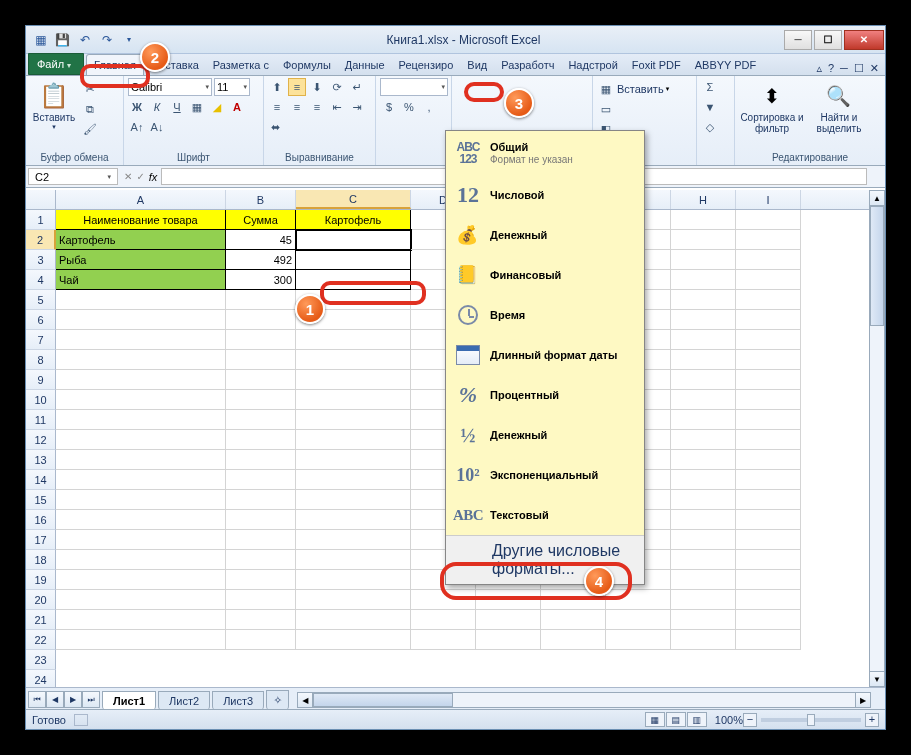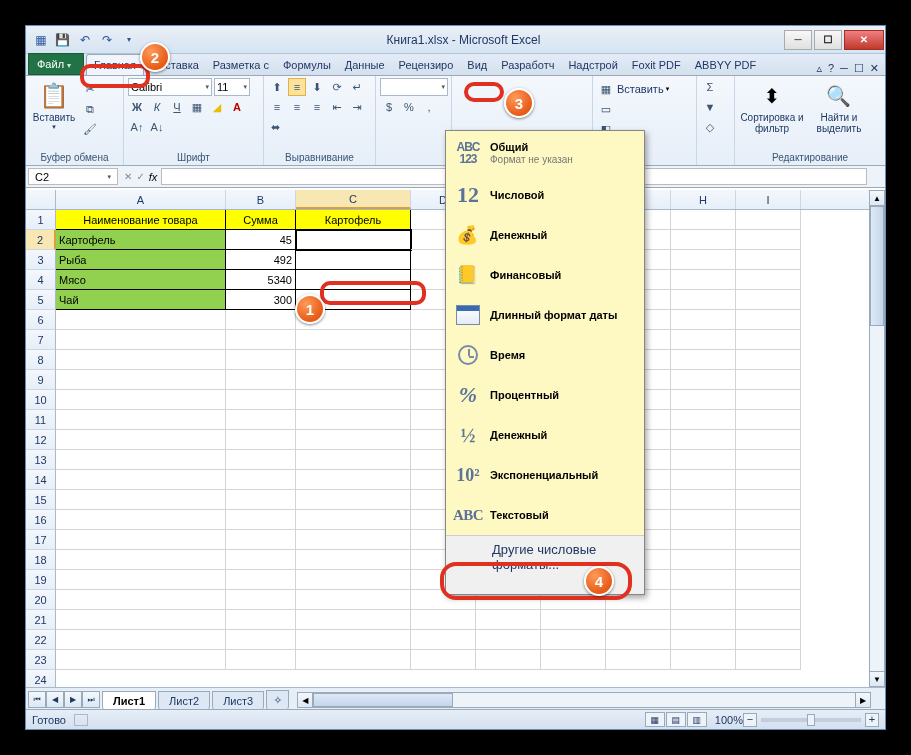--- a/index.html
+++ b/index.html
@@ -64,21 +64,21 @@
 .databd { border-right: 1px solid #000; border-bottom: 1px solid #000; }
 .num { justify-content: flex-end; }
 
 
 .dropdown { position: absolute; left: 410px; top: 104px; width: 200px; background: #fef9c3; border: 1px solid #868686; box-shadow: 2px 3px 6px rgba(0,0,0,.35); z-index: 50; margin-left: 9px; }
 .dditem { display: flex; align-items: center; height: 40px; font-size: 11px; cursor: default; }
 .dditem.first { height: 44px; }
 .ddico { width: 44px; display: flex; align-items: center; justify-content: center; font-size: 18px; font-family: Georgia, serif; color: #5b7398; font-weight: bold; }
 .ddlbl { flex: 1; color: #000; padding-right: 6px; }
 .ddsub { font-size: 10px; color: #777; }
-.ddfooter { font-size: 13px; padding: 6px 8px 22px 46px; color: #1f3864; border-top: 1px solid #ccc; background: #f0f0f0; }
+.ddfooter { font-size: 16px; padding: 6px 8px 6px 46px; color: #1f3864; border-top: 1px solid #ccc; background: #f0f0f0; }
 
 
 .callring { position: absolute; border: 4px solid #e03020; border-radius: 10px; z-index: 80; pointer-events: none; }
 .callnum { position: absolute; width: 30px; height: 30px; border-radius: 50%; background: radial-gradient(circle at 35% 30%, #ff9a5a, #e65b17 70%); border: 2px solid #fff; box-shadow: 0 1px 3px rgba(0,0,0,.5); color: #fff; font-weight: bold; display: flex; align-items: center; justify-content: center; font-size: 15px; z-index: 90; }
 
 
 .sheetbar { position: absolute; left: 0; right: 0; bottom: 20px; height: 22px; background: #e6eef8; display: flex; align-items: flex-end; border-top: 1px solid #aab8cc; font-size: 10px; }
 .sheettabbtns { display: flex; gap: 0; margin-left: 2px; margin-bottom: 1px; }
 .navbtn { width: 18px; height: 17px; border: 1px solid #9ab; background: linear-gradient(#f4f8fd,#dde8f4); display: flex; align-items: center; justify-content: center; font-size: 8px; color: #1f3864; }
 .sheettab { padding: 3px 10px; background: #fff; border: 1px solid #9ab; border-bottom: none; margin-left: 2px; font-size: 11px; border-radius: 0 0 4px 4px; transform: translateY(1px); }
@@ -390,31 +390,20 @@
               <div class="cell databd num" style="width: 70px;">492</div>
               <div class="cell databd" style="width: 115px;"></div>
               <div class="cell" style="width: 65px;"></div>
               <div class="cell" style="width: 65px;"></div>
               <div class="cell" style="width: 65px;"></div>
               <div class="cell" style="width: 65px;"></div>
               <div class="cell" style="width: 65px;"></div>
               <div class="cell" style="width: 65px;"></div>
             </div>
             <div class="cellrow">
-              <div class="cell green" style="width: 170px;">Мясо</div>
-              <div class="cell databd num" style="width: 70px;">5340</div>
-              <div class="cell databd" style="width: 115px;"></div>
-              <div class="cell" style="width: 65px;"></div>
-              <div class="cell" style="width: 65px;"></div>
-              <div class="cell" style="width: 65px;"></div>
-              <div class="cell" style="width: 65px;"></div>
-              <div class="cell" style="width: 65px;"></div>
-              <div class="cell" style="width: 65px;"></div>
-            </div>
-            <div class="cellrow">
               <div class="cell green" style="width: 170px;">Чай</div>
               <div class="cell databd num" style="width: 70px;">300</div>
               <div class="cell databd" style="width: 115px;"></div>
               <div class="cell" style="width: 65px;"></div>
               <div class="cell" style="width: 65px;"></div>
               <div class="cell" style="width: 65px;"></div>
               <div class="cell" style="width: 65px;"></div>
               <div class="cell" style="width: 65px;"></div>
               <div class="cell" style="width: 65px;"></div>
             </div>
@@ -647,29 +636,29 @@
       <div class="ddlbl"><b>Денежный</b></div>
     </div>
     <div class="dditem">
       <div class="ddico">
             <span class="i-money">📒</span>
           </div>
       <div class="ddlbl"><b>Финансовый</b></div>
     </div>
     <div class="dditem">
       <div class="ddico">
+            <div class="i-clock"></div>
+          </div>
+      <div class="ddlbl"><b>Время</b></div>
+    </div>
+    <div class="dditem">
+      <div class="ddico">
             <div class="i-cal"></div>
           </div>
       <div class="ddlbl"><b>Длинный формат даты</b></div>
-    </div>
-    <div class="dditem">
-      <div class="ddico">
-            <div class="i-clock"></div>
-          </div>
-      <div class="ddlbl"><b>Время</b></div>
     </div>
     <div class="dditem">
       <div class="ddico i-pct">%</div>
       <div class="ddlbl"><b>Процентный</b></div>
     </div>
     <div class="dditem">
       <div class="ddico i-frac">½</div>
       <div class="ddlbl"><b>Денежный</b></div>
     </div>
     <div class="dditem">

